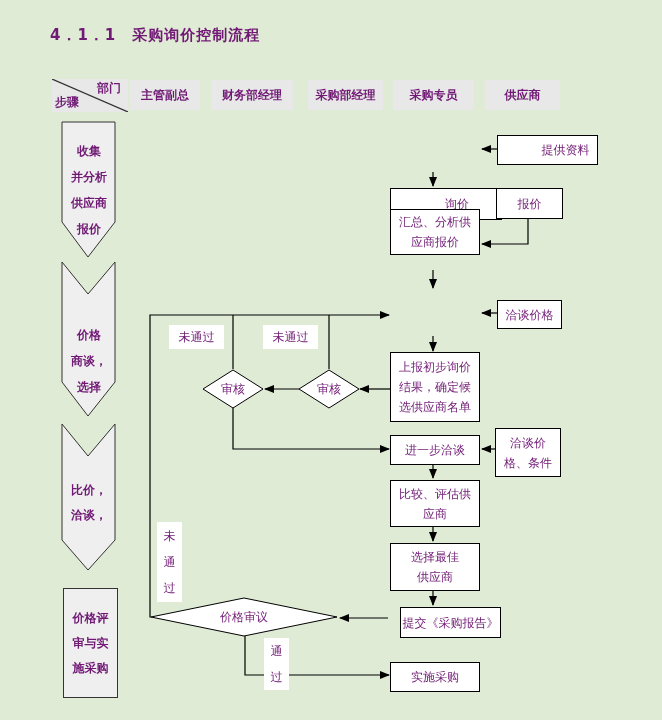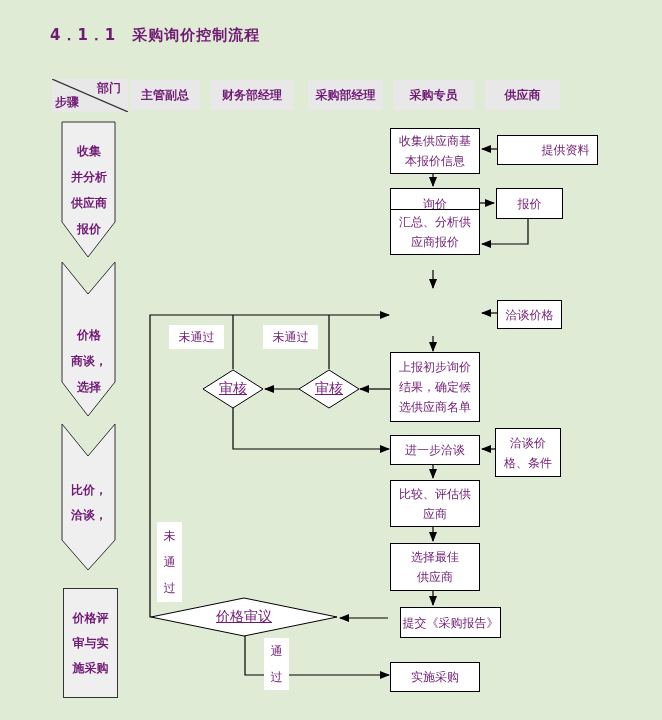--- a/index.html
+++ b/index.html
@@ -22,21 +22,21 @@
   .corner .tr{position:absolute;top:1px;right:7px;}
   .corner .bl{position:absolute;bottom:1px;left:3px;}
   .corner svg{position:absolute;left:0;top:0;}
   .fbox{
     position:absolute;background:var(--box-fill,#fff);border:1px solid #000;
     display:flex;align-items:center;justify-content:center;text-align:center;
     font-size:12px;line-height:20px;white-space:pre-line;
   }
   .dlabel{
     position:absolute;display:flex;align-items:center;justify-content:center;
-    font-size:14px;text-align:center;text-decoration:underline;
+    font-size:12px;text-align:center;
   }
   .wlabel{
     position:absolute;background:#fff;display:flex;align-items:center;justify-content:center;
     text-align:center;font-size:12px;line-height:24px;white-space:pre-line;
   }
   .wlabel.vert{line-height:26px;}
   .steptext{
     position:absolute;left:58px;width:62px;text-align:center;
     font-size:12px;font-weight:bold;line-height:26px;white-space:pre-line;
   }
@@ -115,23 +115,21 @@
 报价</div>
   <div class="steptext" style="top:322px;">价格
 商谈，
 选择</div>
   <div class="steptext" style="top:478px;line-height:25px;">比价，
 洽谈，</div>
   <div class="steprect">价格评
 审与实
 施采购</div>
 
-  <div class="fbox" style="left:390px;top:128px;width:88px;height:44px;">收集供应商基
-本报价信息</div>
-  <div class="fbox" style="left:390px;top:188px;width:88px;height:30px;">询价</div>
+  <div class="fbox" style="left:390px;top:188px;width:88px;height:30px;padding-left:22px;">询价</div>
   <div class="fbox" style="left:390px;top:209px;width:88px;height:44px;">汇总、分析供
 应商报价</div>
   <div class="fbox" style="left:390px;top:352px;width:88px;height:68px;">上报初步询价
 结果，确定候
 选供应商名单</div>
   <div class="fbox" style="left:390px;top:435px;width:88px;height:28px;">进一步洽谈</div>
   <div class="fbox" style="left:390px;top:480px;width:88px;height:45px;">比较、评估供
 应商</div>
   <div class="fbox" style="left:390px;top:543px;width:88px;height:46px;">选择最佳
 供应商</div>

